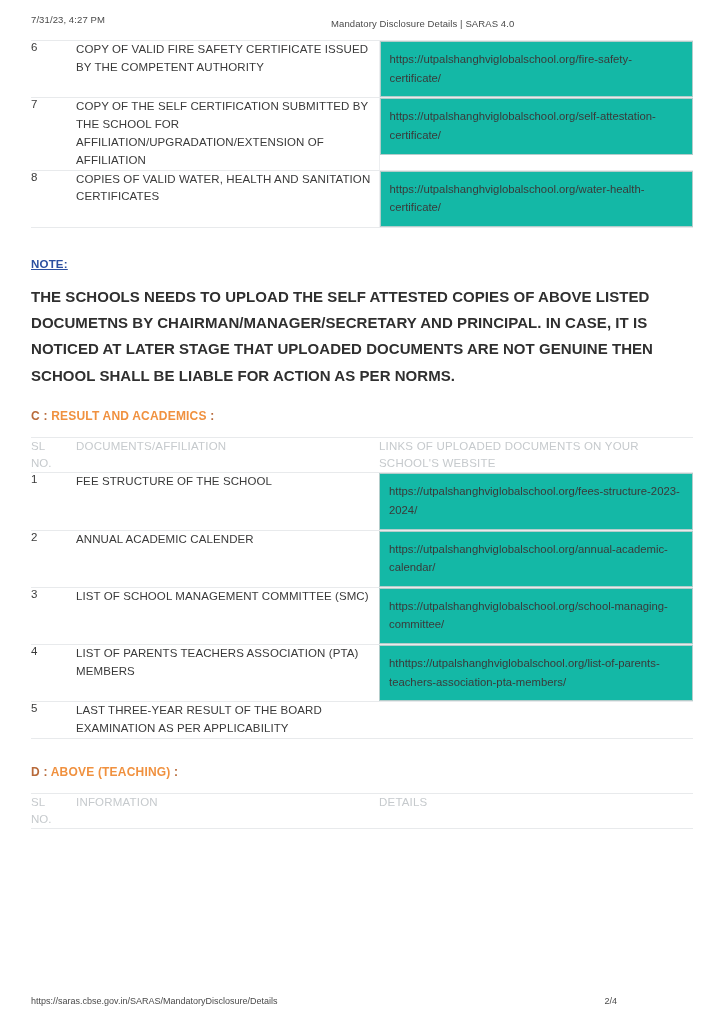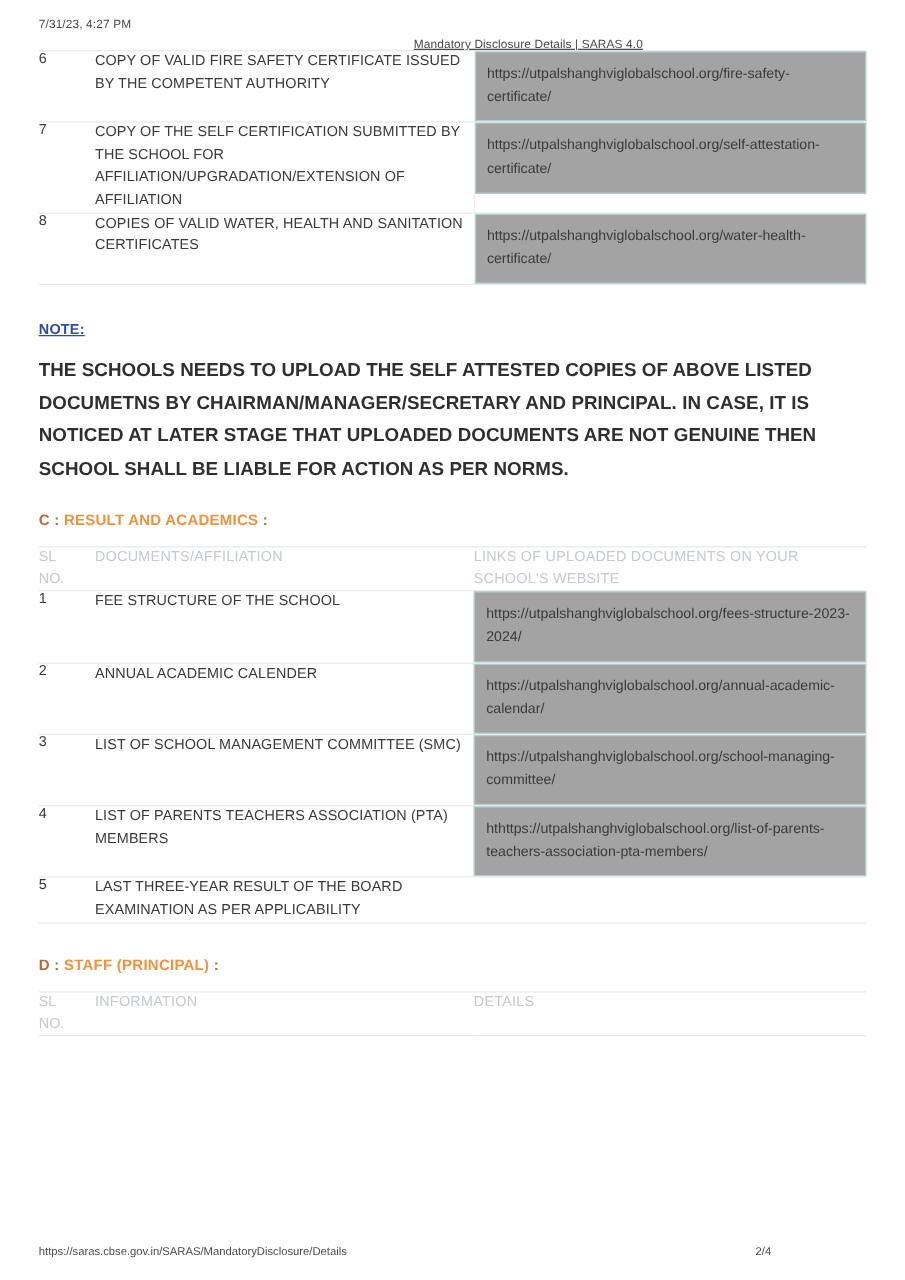--- a/index.html
+++ b/index.html
@@ -24,21 +24,21 @@
   
   .print-header {
     position: absolute;
     top: 14px; left: 0; right: 0;
     height: 16px;
     font-size: 9.5px;
     color: #4a4a4a;
     letter-spacing: 0.1px;
   }
   .print-header .ph-left  { position:absolute; left: 31px;  top:0; }
-  .print-header .ph-mid   { position:absolute; left: 331px; top:16px;text-decoration:underline; }
+  .print-header .ph-mid   { position:absolute; left: 331px; top:4px; }
 
   
   .print-footer {
     position: absolute;
     bottom: 14px; left:0; right:0;
     height: 14px;
     font-size: 9px;
     color: #4a4a4a;
   }
   .print-footer .pf-left  { position:absolute; left: 31px; top:0; }
@@ -85,21 +85,21 @@
     line-height: 1.55;
     color: #3a3a3a;
     letter-spacing: 0.1px;
   }
   .cell-link {
     padding: 10px 8px 12px 10px;
   }
 
   .urlbox {
     border: 1px solid #b3cdcb;
-    background: #a3a3a3;
+    background: #14b8a6;
     padding: 8px 9px 9px 9px;
     font-size: 11.3px;
     line-height: 1.65;
     color: #3a3a3a;
     word-break: break-word;
     min-height: 30px;
   }
   .urlbox.empty { border: none; background: transparent; min-height: 0; padding: 0; }
 
   
@@ -259,21 +259,21 @@
           <td class="cell-sl">5</td>
           <td class="cell-doc">LAST THREE-YEAR RESULT OF THE BOARD EXAMINATION AS PER APPLICABILITY</td>
           <td class="cell-link">
             <div class="urlbox empty"></div>
           </td>
         </tr>
       </tbody>
     </table>
 
     <div class="sec-head sec-d">
-      <span>D : </span><span class="accent">STAFF (PRINCIPAL)</span><span> :</span>
+      <span>D : </span><span class="accent">ABOVE (TEACHING)</span><span> :</span>
     </div>
 
     <table class="dtable">
       <colgroup>
         <col class="c-sl">
           <col class="c-doc-c">
           <col class="c-link">
       </colgroup>
       <tbody>
         <tr class="thead-row">

